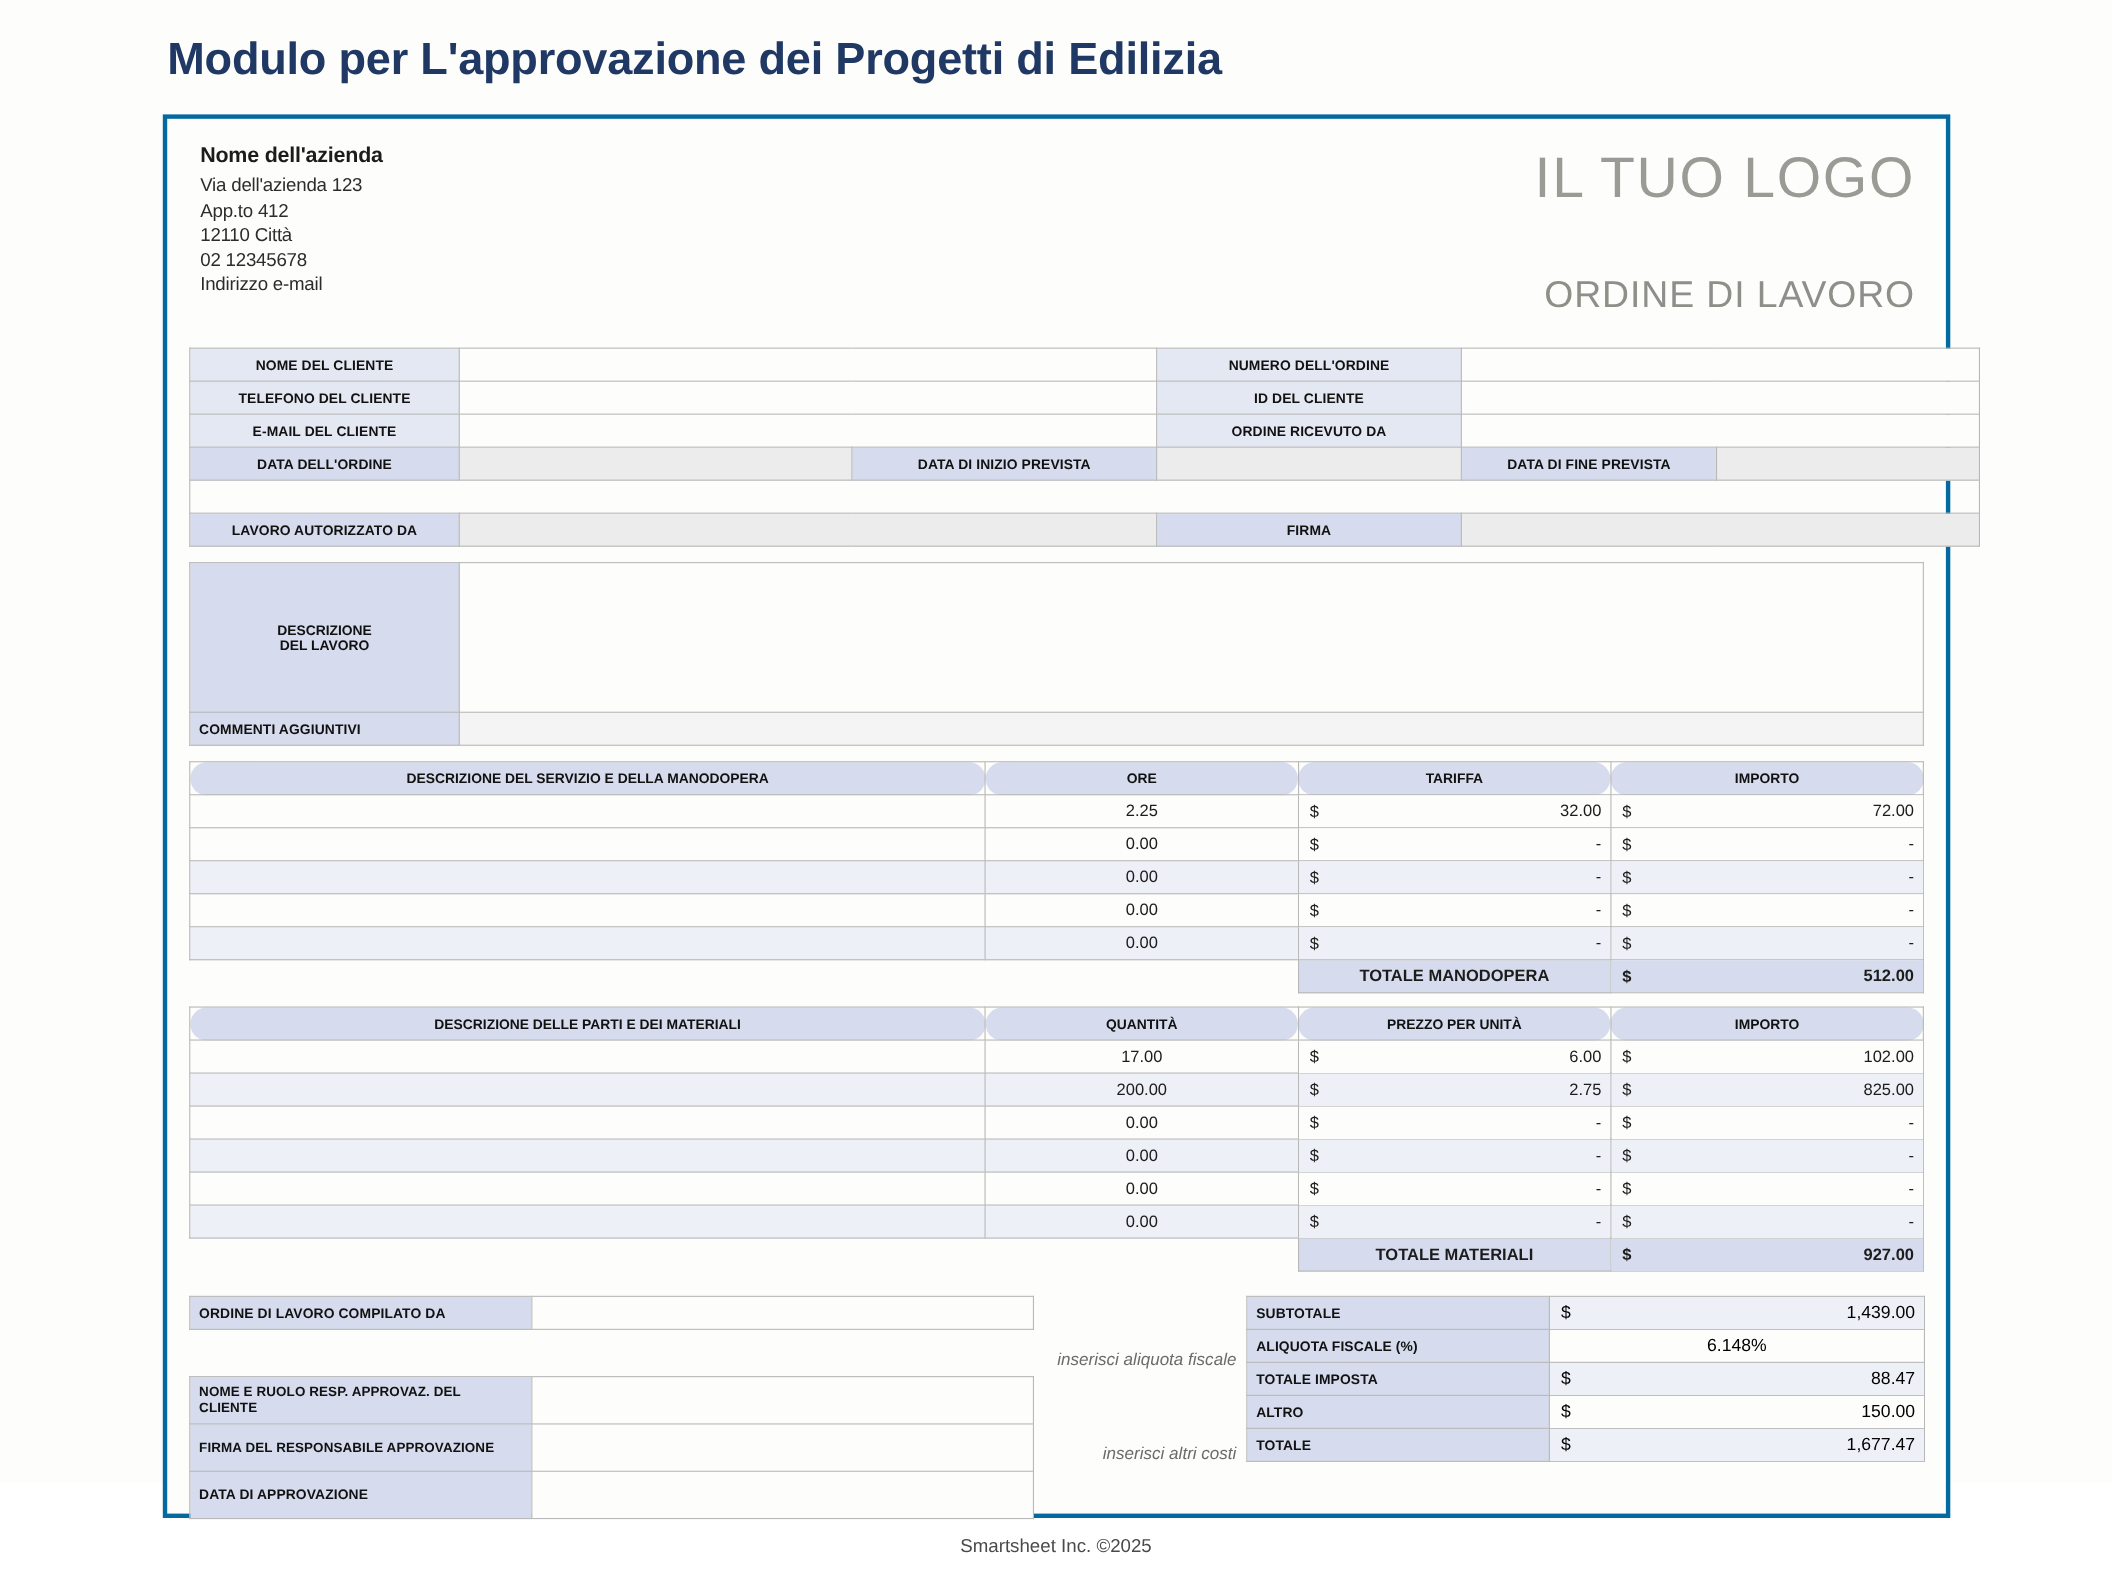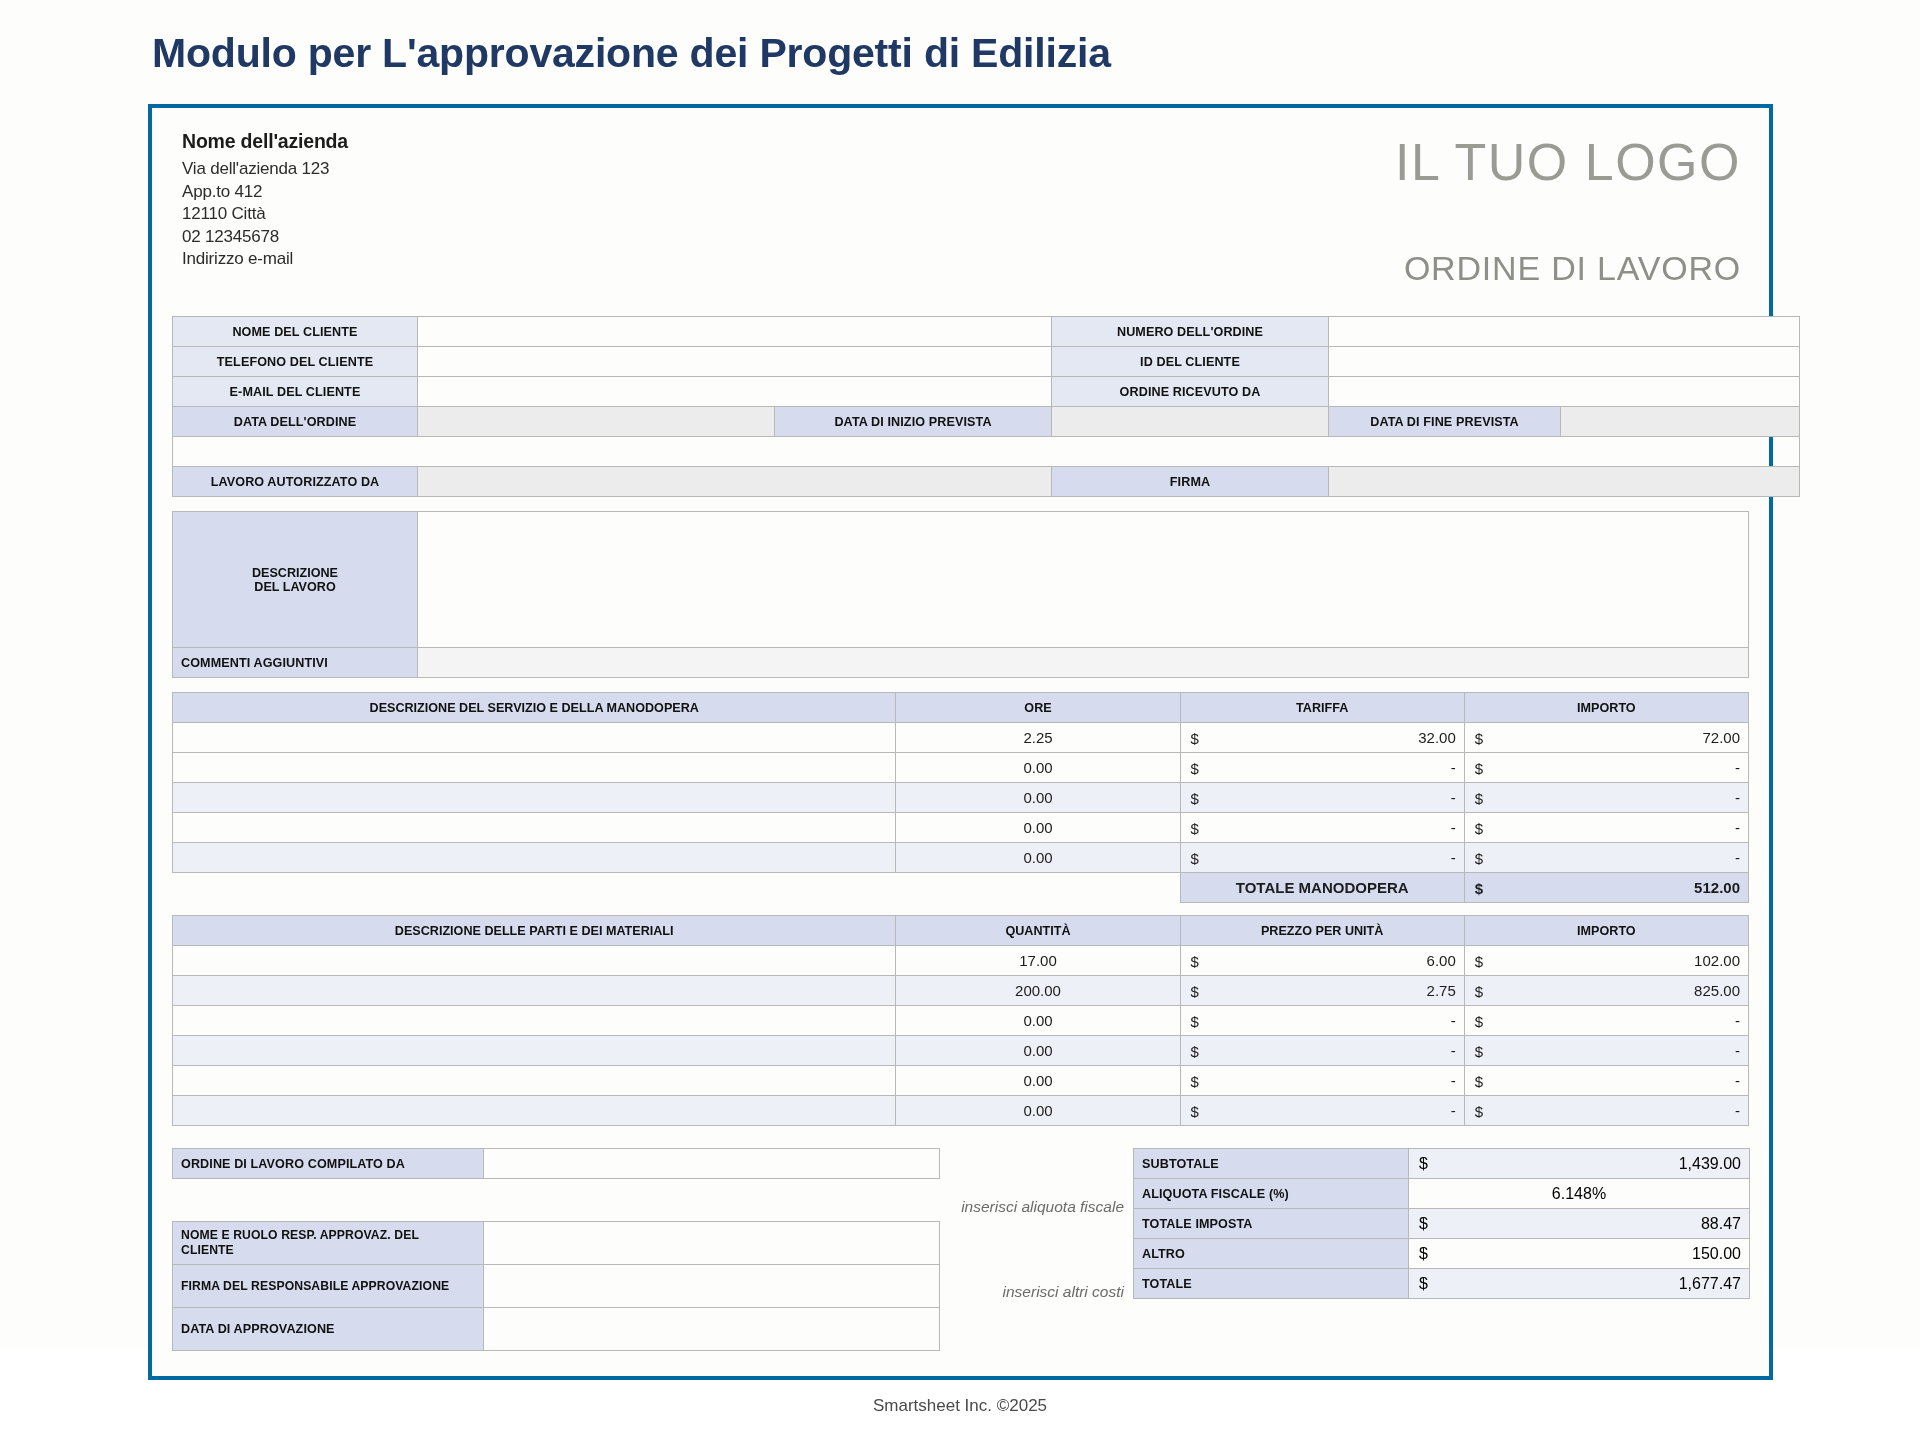--- a/index.html
+++ b/index.html
@@ -78,21 +78,21 @@
   
   .desc-lbl {
     background: #d6dced; font-size: 12.6px; font-weight: bold;
     text-align: center; color:#111; vertical-align: middle;
   }
   .desc-box { background: #fdfdfb; }
 
   
   .itm-head td {
     background: #d6dced; font-weight: bold; font-size: 12.6px;
-    text-align: center; height: 27px; color:#111;
+    text-align: center; height: 27px; color:#111;border-radius:15px;
   }
   .itm td { height: 29px; font-size: 15px; color:#1c1c1c; }
   .num { text-align: center; }
   .cell-money { position: relative; padding: 0 10px; }
   .cell-money .sym { position:absolute; left: 10px; top: 50%; transform: translateY(-50%); }
   .cell-money .val { display:block; text-align: right; }
   .alt { background:#eef0f7; }
   .wht { background:#fdfdfb; }
   .tot-lbl {
     background:#d6dced; font-weight:bold; font-size:12.6px; text-align:center; color:#111;
@@ -373,20 +373,29 @@
             <td class="cell-money alt">
               <span class="sym">$</span>
               <span class="val">-</span>
             </td>
             <td class="cell-money alt">
               <span class="sym">$</span>
               <span class="val">-</span>
             </td>
           </tr>
 
+          <tr class="itm">
+            <td style="border:none; background:transparent"></td>
+            <td style="border:none; background:transparent"></td>
+            <td class="tot-lbl">TOTALE MATERIALI</td>
+            <td class="cell-money tot-val">
+              <span class="sym">$</span>
+              <span class="val">927.00</span>
+            </td>
+          </tr>
         </tbody>
       </table>
 
       <div class="bottom">
 
         <div class="bl">
           <table class="grid">
             <colgroup>
                 <col style="width:283px">
                 <col style="width:415px">

